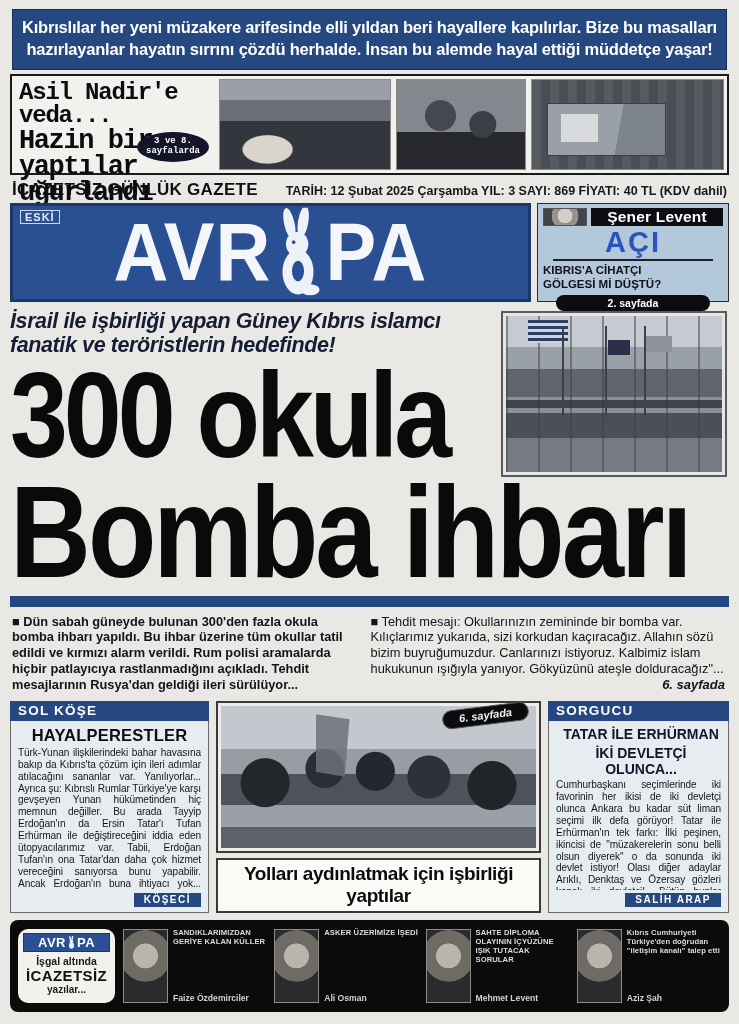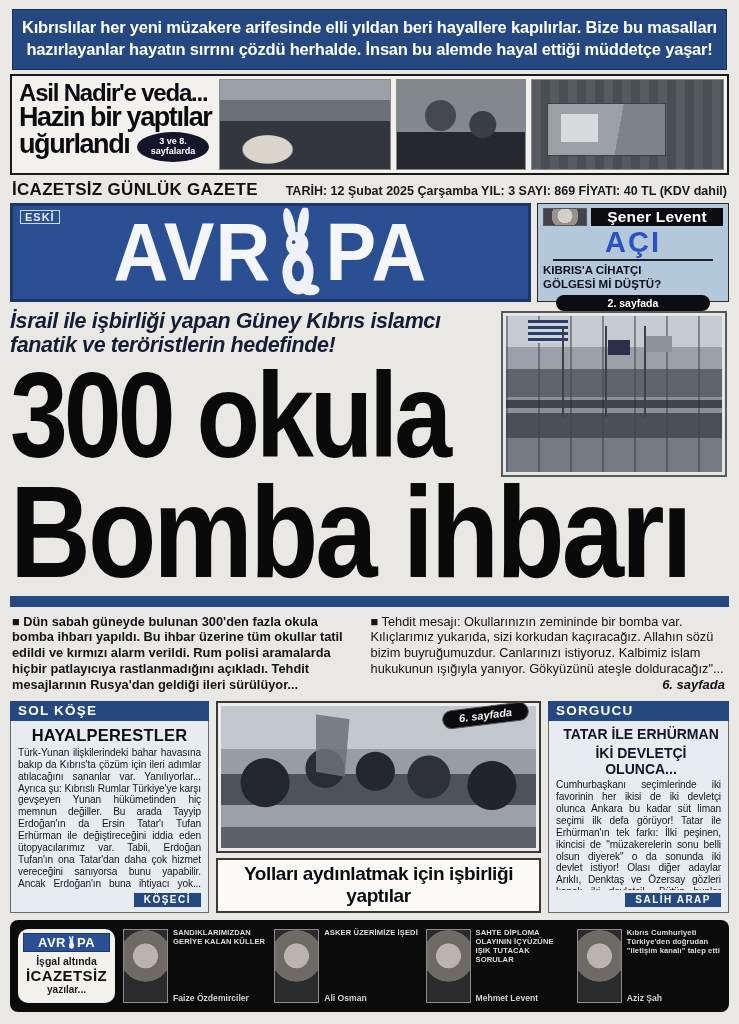--- a/index.html
+++ b/index.html
@@ -12,21 +12,21 @@
   
   .banner {
     margin:9px 12px 4px 12px; background:#24487f; border:1px solid #16305a;
     padding:7px 8px 8px 8px; text-align:center; color:#fff;
     font-weight:bold; font-style:normal; font-size:16.5px; line-height:1.32;
     letter-spacing:-0.2px;
   }
   
   .topstrip {
     margin:3px 10px 0 10px; border:2px solid #1a1a1a; background:#f2f1ed;
-    height:101px; display:flex; padding:3px; gap:4px;
+    height:101px; display:flex; padding:3px; gap:4px;font-family:Liberation Mono, monospace;
   }
   .topstory { width:200px; position:relative; padding:2px 2px 0 4px; }
   .topstory .l1 { font-size:24px; font-weight:900; letter-spacing:-1.2px; line-height:.98; color:#0c0c10; }
   .topstory .l2 { font-size:27px; font-weight:900; letter-spacing:-1.4px; line-height:.98; color:#0c0c10; }
   .topstory .l3 { font-size:27px; font-weight:900; letter-spacing:-1.4px; line-height:1.0; color:#0c0c10; display:inline-block; }
   .pagebadge-oval {
     position:absolute; right:6px; bottom:8px; width:72px; height:30px;
     background:#14142a; border-radius:50%; color:#fff; display:flex;
     flex-direction:column; align-items:center; justify-content:center;
     font-size:9px; font-weight:bold; line-height:1.1; text-align:center;

